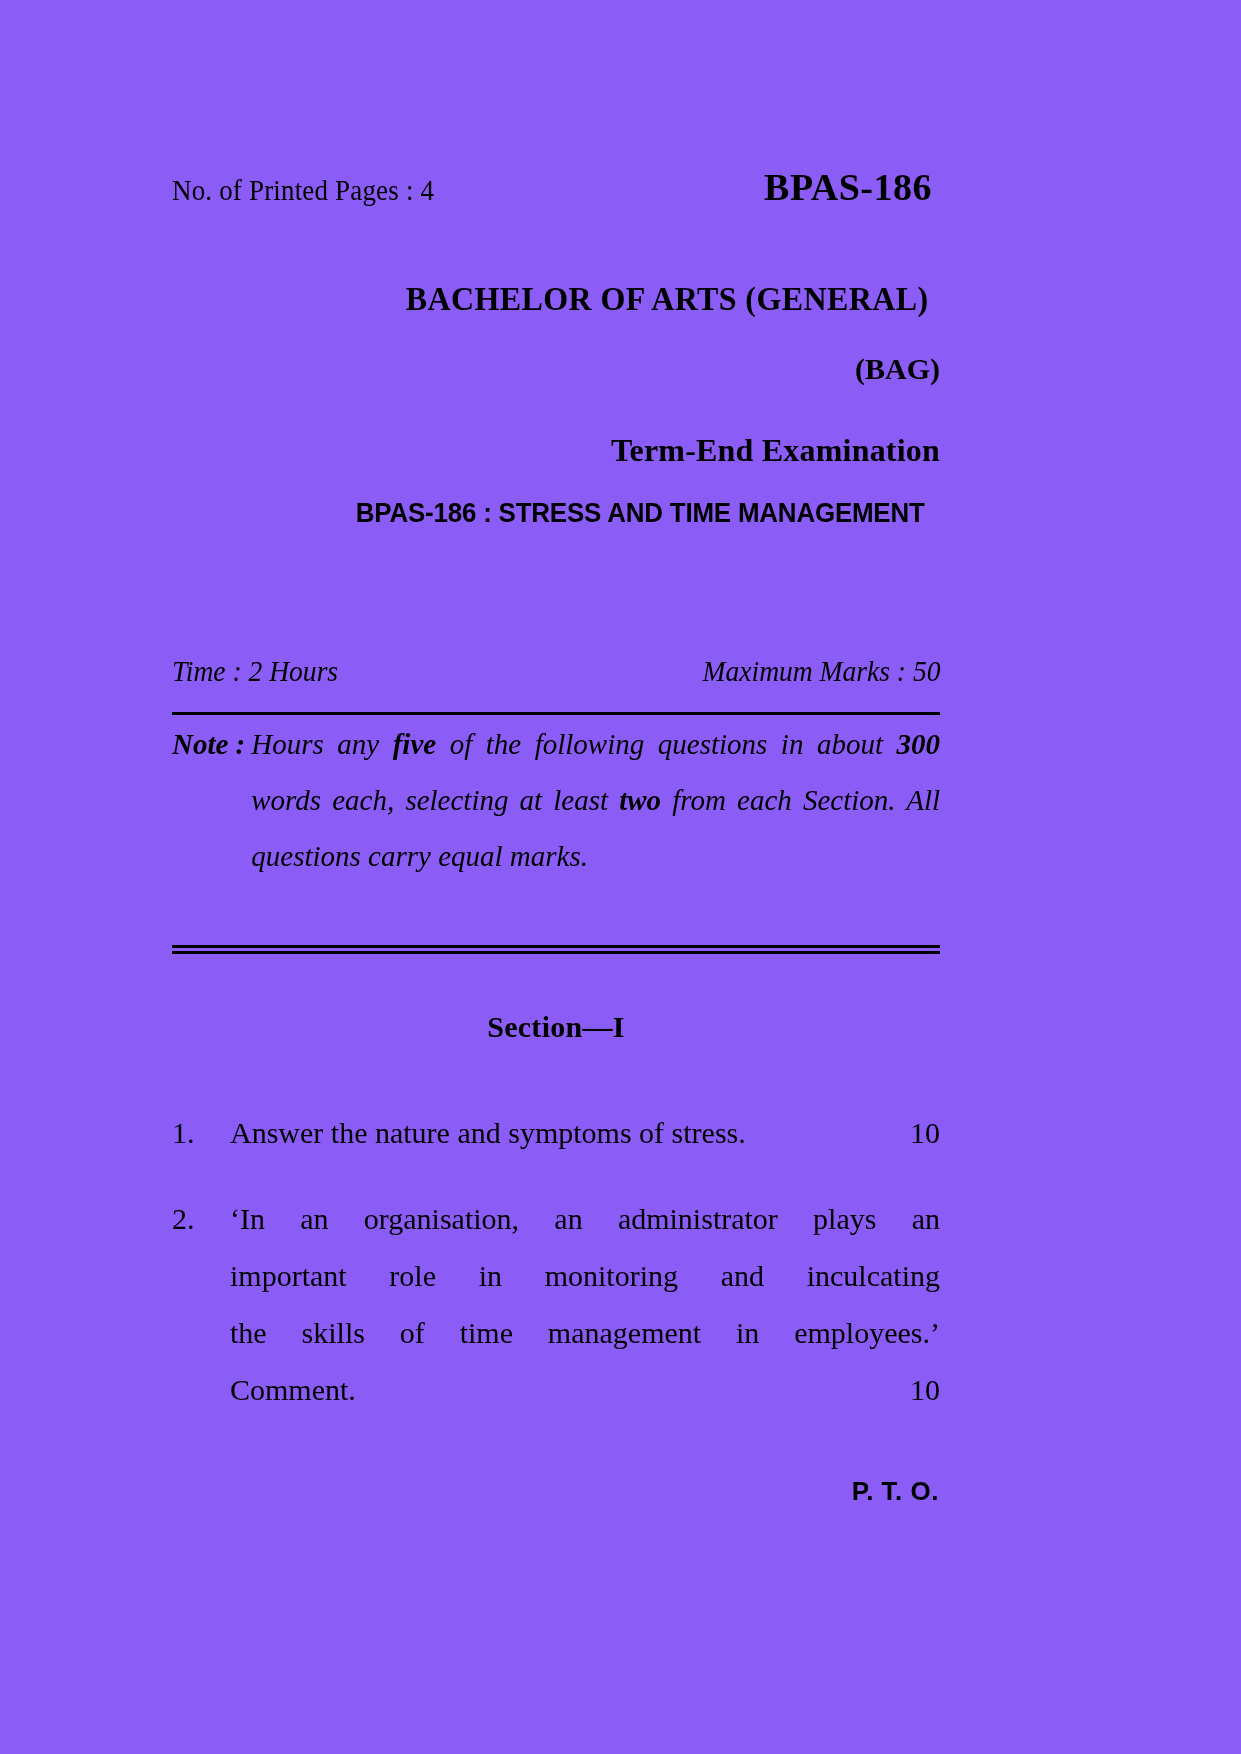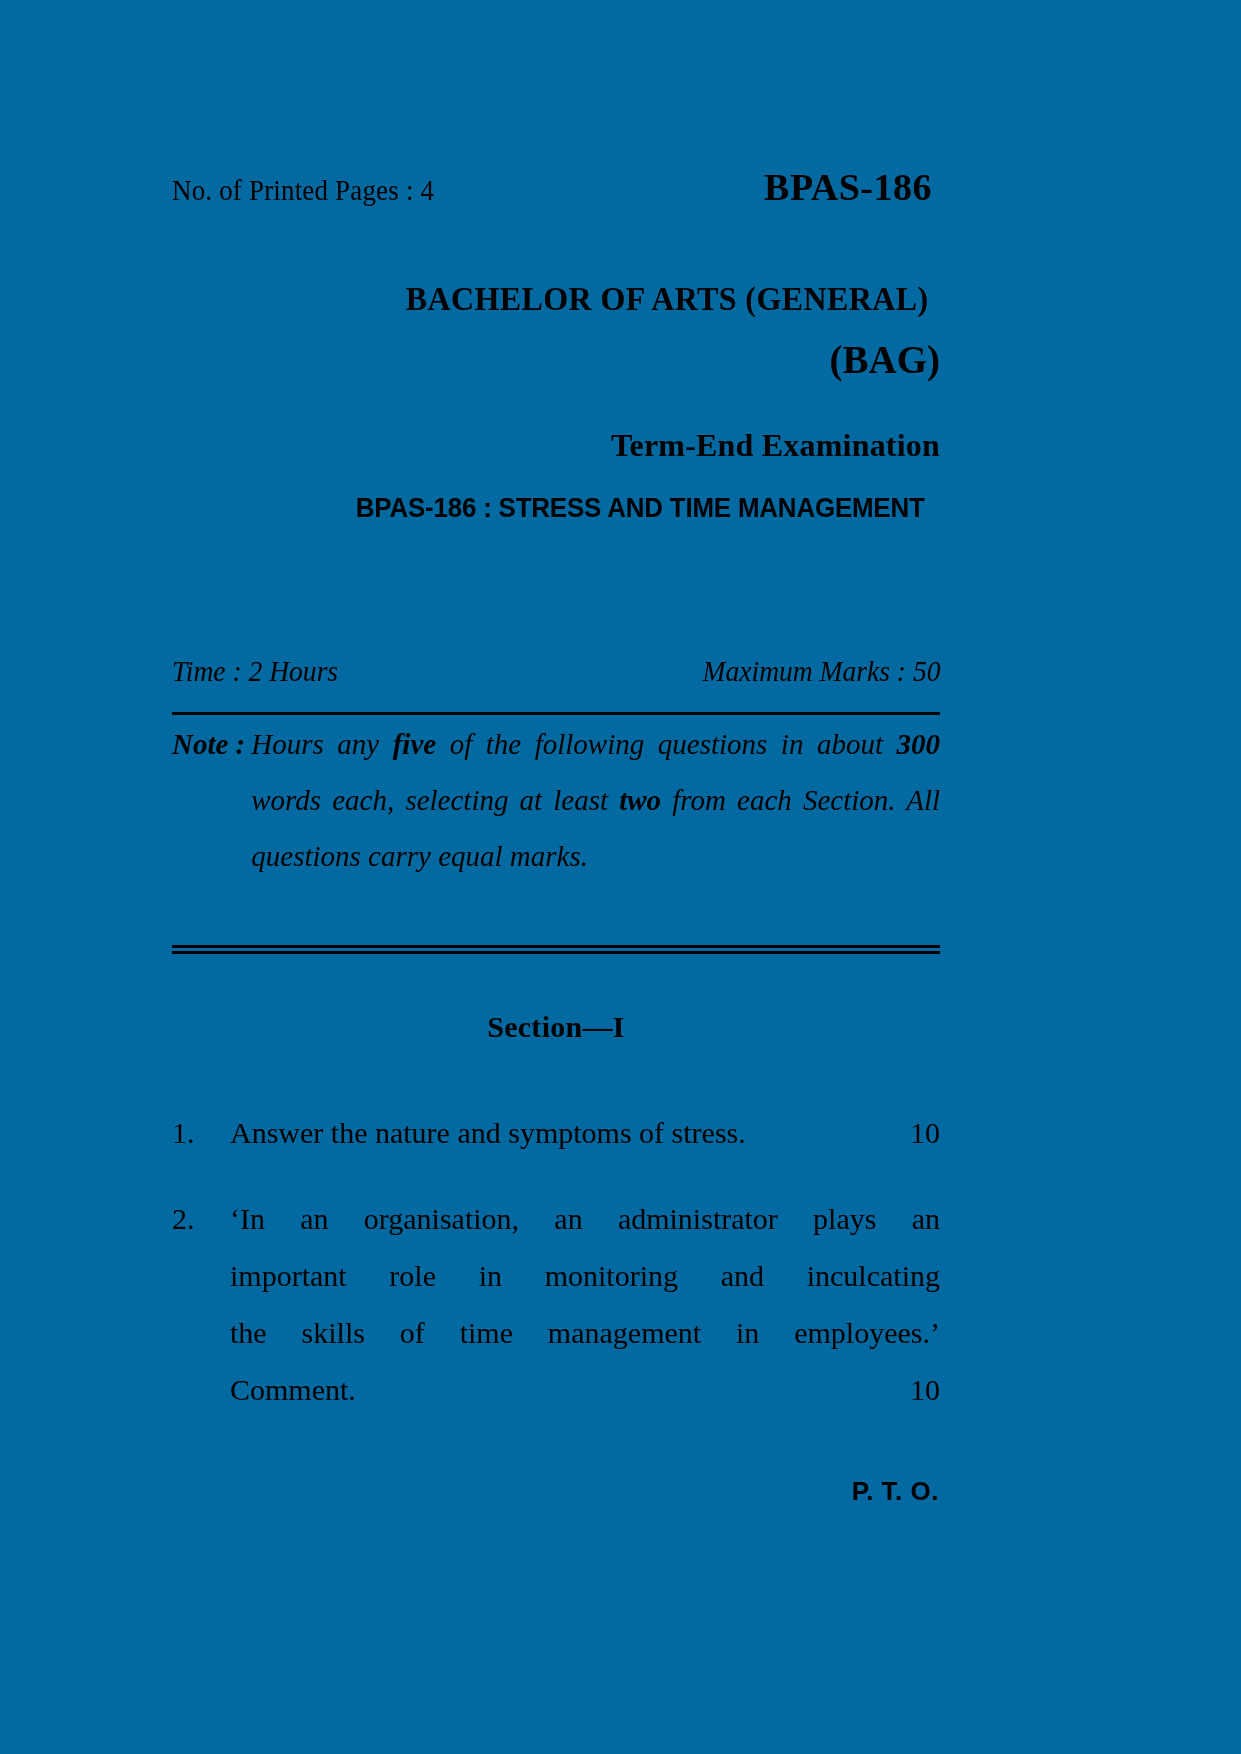--- a/index.html
+++ b/index.html
@@ -4,21 +4,21 @@
 <style>
   html, body {
     margin: 0;
     padding: 0;
     background: #ffffff;
   }
   .page {
     position: relative;
     width: 1241px;
     height: 1754px;
-    background: #0369a1;
+    background: #8b5cf6;
     margin: 0 auto;
     overflow: hidden;
     color: #000000;
     font-family: "Liberation Serif", "DejaVu Serif", serif;
   }
 
   
   .content {
     position: absolute;
     left: 172px;
@@ -60,23 +60,23 @@
     text-align: right;
   }
   .t-degree {
     font-size: 33px;
     font-weight: bold;
     letter-spacing: 0.4px;
     line-height: 1.0;
     transform: scaleX(0.97);
   }
   .t-degree-abbr {
-    font-size: 39px;
-    font-weight: bold;
-    margin-top: 24px;
+    font-size: 30px;
+    font-weight: bold;
+    margin-top: 38px;
     line-height: 1.0;
   }
   .t-exam {
     font-size: 32px;
     font-weight: bold;
     margin-top: 50px;
     line-height: 1.0;
     letter-spacing: 0.2px;
   }
   .t-session {

